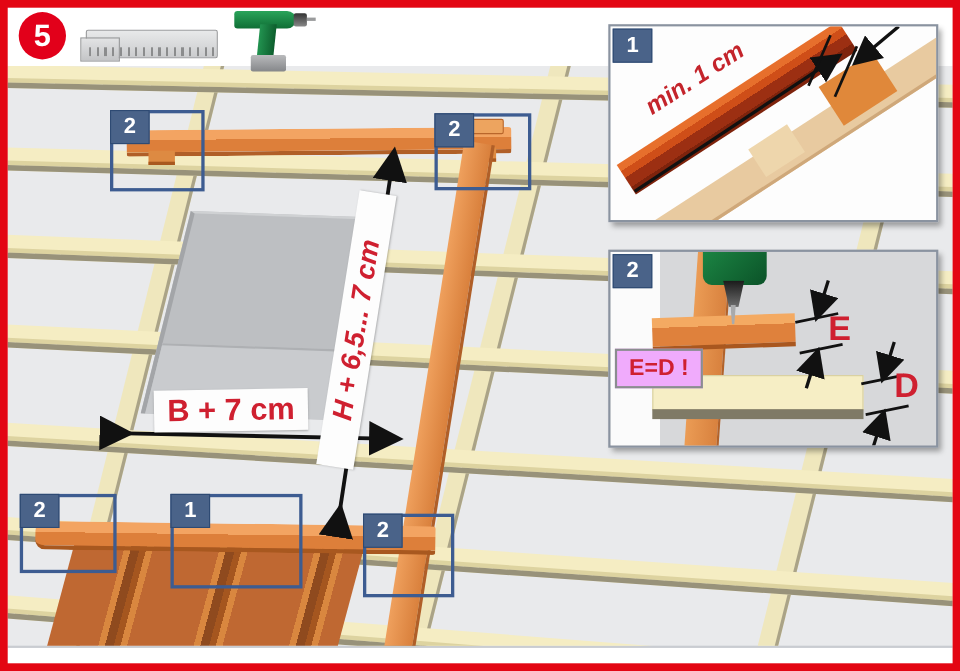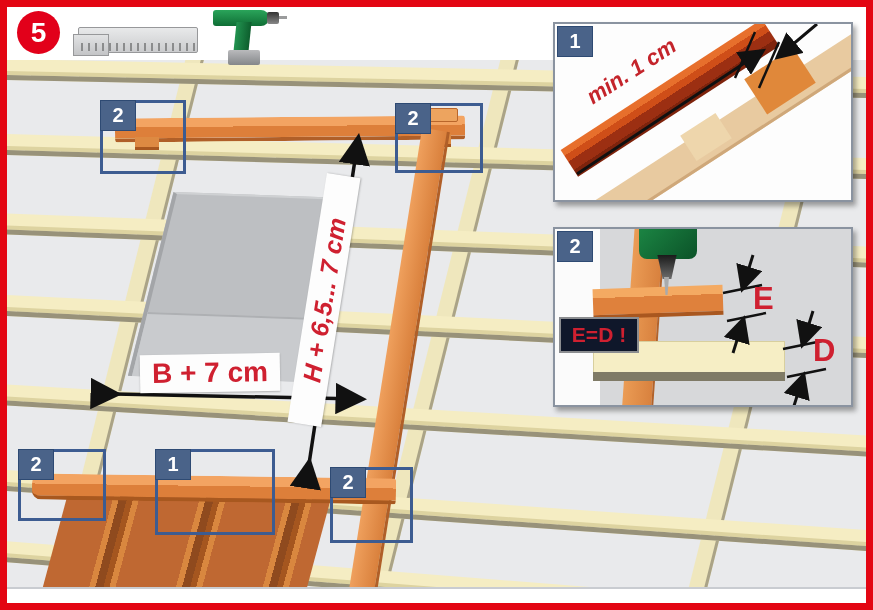--- a/index.html
+++ b/index.html
@@ -96,21 +96,21 @@
   .p2-shadow{position:absolute;left:38px;top:143px;width:192px;height:9px;background:#7f7a66;}
   .p2-drillbody{position:absolute;left:84px;top:-10px;width:58px;height:40px;border-radius:8px;
         background:linear-gradient(135deg,#1d8a46,#0b5228);}
   .p2-chuck{position:absolute;left:100px;top:26px;width:24px;height:24px;
         background:linear-gradient(180deg,#1a1a1a,#6d6d6d);
         clip-path:polygon(10% 0,90% 0,68% 100%,32% 100%);}
   .p2-bit{position:absolute;left:109px;top:48px;width:5px;height:18px;background:#a9aaab;
         clip-path:polygon(0 0,100% 0,70% 100%,30% 100%);}
   .p2-dim{position:absolute;color:#cf2030;font-weight:bold;font-size:31px;z-index:6;}
   .p2-e{left:198px;top:52px;} .p2-d{left:258px;top:104px;}
-  .p2-note{position:absolute;left:4px;top:88px;width:76px;height:32px;background:#0f172a;
+  .p2-note{position:absolute;left:4px;top:88px;width:76px;height:32px;background:#f0abfc;
         border:2px solid #8b8d90;color:#cf2030;font-weight:bold;font-size:21px;
         display:flex;align-items:center;justify-content:center;z-index:6;}
   .psvg{position:absolute;left:0;top:0;z-index:4;pointer-events:none;}
 </style>
 </head>
 <body>
 
 <div class="stage">
 
   <div class="step-circle">

